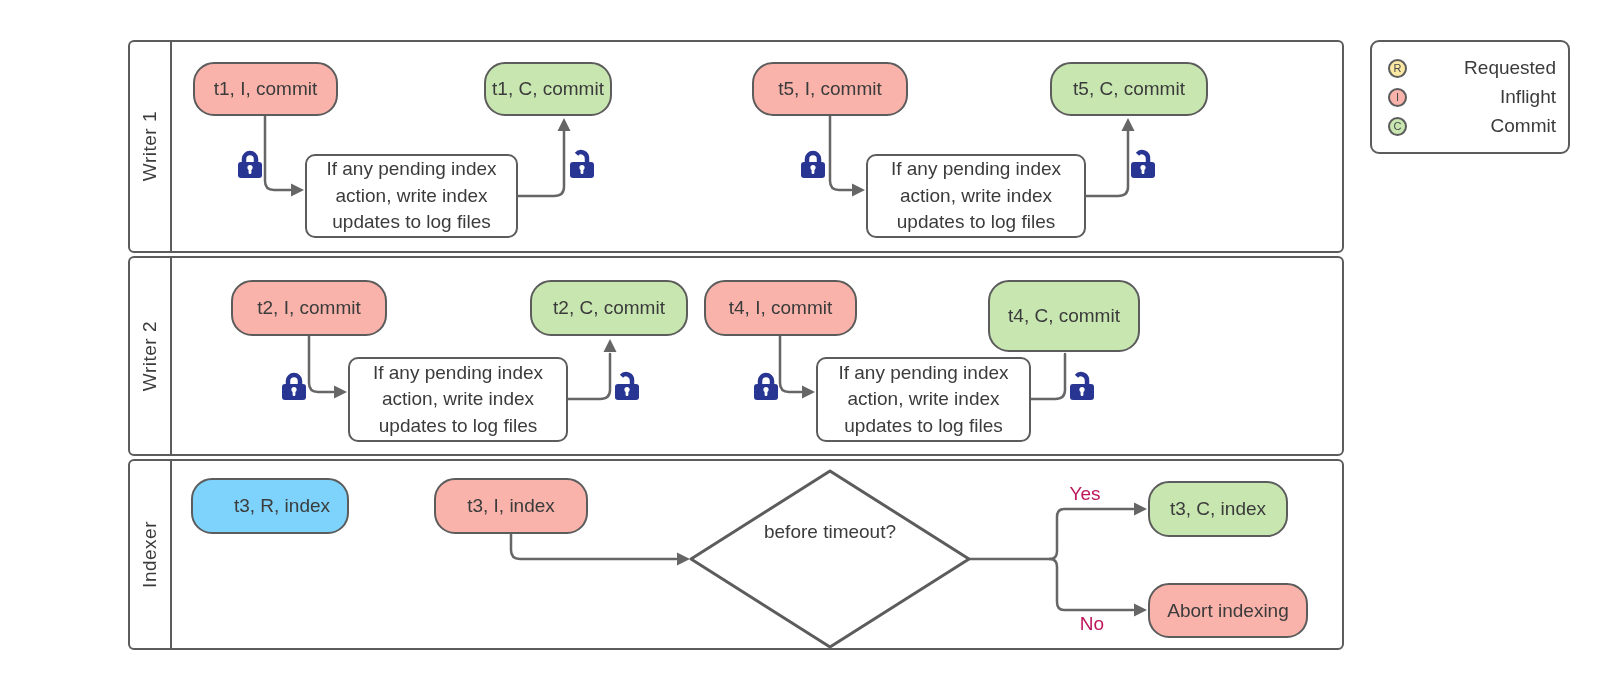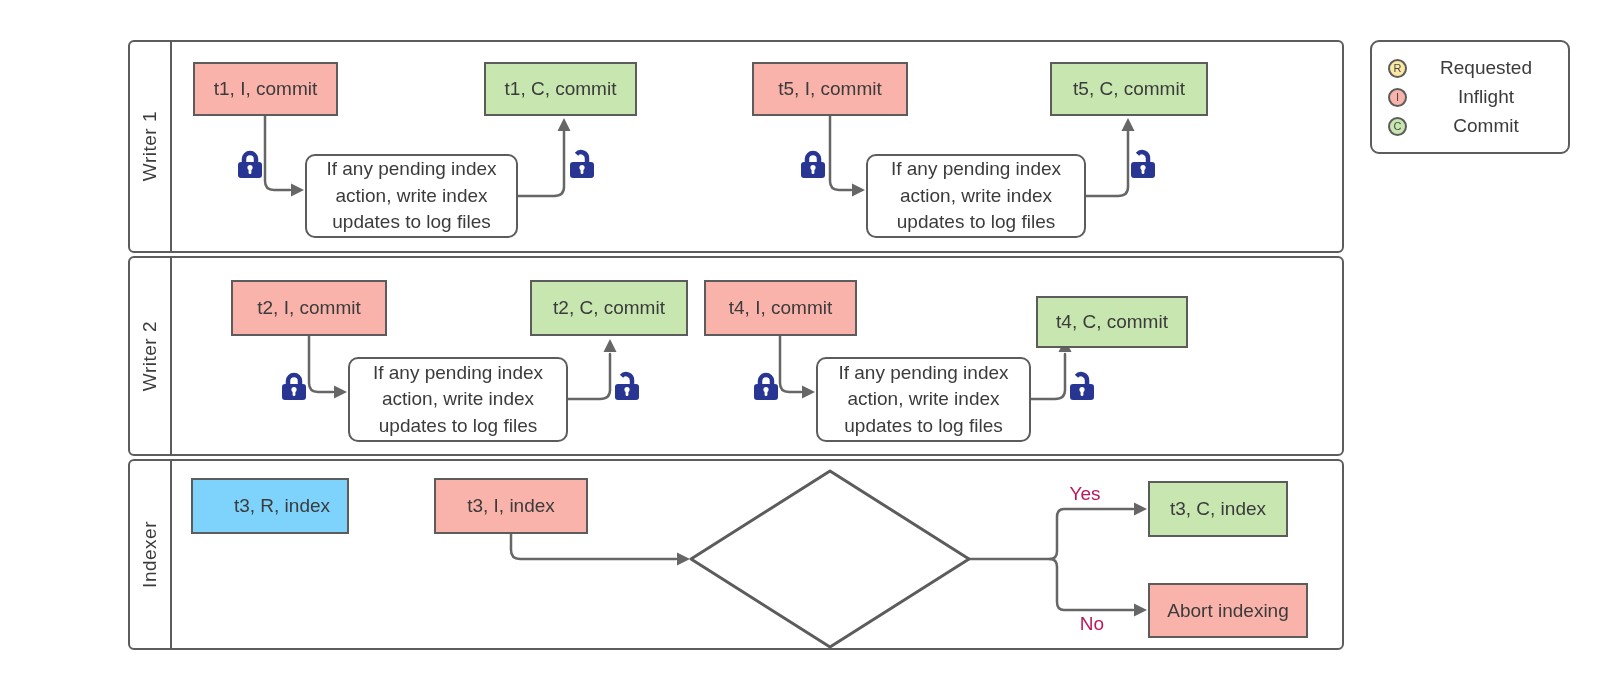--- a/index.html
+++ b/index.html
@@ -16,21 +16,21 @@
     position:absolute;left:0;top:0;bottom:0;width:40px;
     border-right:2.5px solid #5c5c5c;display:flex;align-items:center;justify-content:center;
   }
   .lane-label{
     writing-mode:vertical-rl;transform:rotate(180deg);
     font-size:19px;color:#3b3b3b;white-space:nowrap;letter-spacing:.5px;
   }
   
   .node{
     position:absolute;box-sizing:border-box;z-index:5;
-    border:2.5px solid #5c5c5c;border-radius:0;
+    border:2.5px solid #5c5c5c;border-radius:21px;
     display:flex;align-items:center;justify-content:center;text-align:center;
     font-size:19px;color:#3b3b3b;line-height:1.25;
   }
   .fill-pink{background:#f9b3ab;}
   .fill-green{background:#c8e6b0;}
   .fill-yellow{background:#7dd3fc;padding-left:24px;}
   .fill-white{background:#ffffff;}
   .proc{flex-direction:column;border-radius:10px;font-size:19px;line-height:1.4;}
   .decision-text{
     position:absolute;z-index:6;text-align:center;font-size:19px;line-height:1.3;color:#3b3b3b;
@@ -43,21 +43,21 @@
     position:absolute;left:1370px;top:40px;width:200px;height:114px;box-sizing:border-box;
     border:2.5px solid #5c5c5c;border-radius:9px;background:#fff;z-index:5;
     display:flex;flex-direction:column;justify-content:center;gap:7px;padding:6px 12px 6px 16px;
   }
   .legend-row{display:flex;align-items:center;}
   .legend-circle{
     width:15px;height:15px;border:2.5px solid #5c5c5c;border-radius:50%;
     display:flex;align-items:center;justify-content:center;
     font-size:11px;color:#4a4a4a;flex:0 0 auto;
   }
-  .legend-label{flex:1;text-align:center;font-size:19px;color:#3b3b3b;padding-left:9px;}
+  .legend-label{flex:1;text-align:right;font-size:19px;color:#3b3b3b;padding-left:9px;}
   .lc-r{background:#fbe8a2;}
   .lc-i{background:#f9b3ab;}
   .lc-c{background:#c8e6b0;}
 </style>
 </head>
 <body>
 
 <div class="lane" style="top:40px;height:213px;">
   <div class="lane-label-cell">
     <span class="lane-label">Writer 1</span>
@@ -158,21 +158,21 @@
     </g>
   </g>
 </svg>
 
 <div class="node fill-pink" style="left:193px;top:62px;width:145px;height:54px;">t1, I, commit</div>
 <div class="node fill-white proc" style="left:305px;top:154px;width:213px;height:84px;">
   <div>If any pending index</div>
   <div>action, write index</div>
   <div>updates to log files</div>
 </div>
-<div class="node fill-green" style="left:484px;top:62px;width:153px;height:54px;">t1, C, commit</div>
+<div class="node fill-green" style="left:484px;top:62px;width:128px;height:54px;">t1, C, commit</div>
 <div class="node fill-pink" style="left:752px;top:62px;width:156px;height:54px;">t5, I, commit</div>
 <div class="node fill-white proc" style="left:866px;top:154px;width:220px;height:84px;">
   <div>If any pending index</div>
   <div>action, write index</div>
   <div>updates to log files</div>
 </div>
 <div class="node fill-green" style="left:1050px;top:62px;width:158px;height:54px;">t5, C, commit</div>
 
 <div class="node fill-pink" style="left:231px;top:280px;width:156px;height:56px;">t2, I, commit</div>
 <div class="node fill-white proc" style="left:348px;top:357px;width:220px;height:85px;">
@@ -180,25 +180,26 @@
   <div>action, write index</div>
   <div>updates to log files</div>
 </div>
 <div class="node fill-green" style="left:530px;top:280px;width:158px;height:56px;text-align:center;">t2, C, commit</div>
 <div class="node fill-pink" style="left:704px;top:280px;width:153px;height:56px;">t4, I, commit</div>
 <div class="node fill-white proc" style="left:816px;top:357px;width:215px;height:85px;">
   <div>If any pending index</div>
   <div>action, write index</div>
   <div>updates to log files</div>
 </div>
-<div class="node fill-green" style="left:988px;top:296px;width:152px;height:52px;margin-left:48px;">t4, C, commit</div>
+<div class="node fill-green" style="left:988px;top:280px;width:152px;height:72px;">t4, C, commit</div>
 
 <div class="node fill-yellow" style="left:191px;top:478px;width:158px;height:56px;">t3, R, index</div>
 <div class="node fill-pink" style="left:434px;top:478px;width:154px;height:56px;">t3, I, index</div>
 <div class="decision-text" style="left:700px;top:520px;width:260px;">
+  <div>before timeout?</div>
 </div>
 <div class="edge-label" style="left:1062px;top:483px;width:46px;">Yes</div>
 <div class="edge-label" style="left:1072px;top:613px;width:40px;">No</div>
 <div class="node fill-green" style="left:1148px;top:481px;width:140px;height:56px;">t3, C, index</div>
 <div class="node fill-pink" style="left:1148px;top:583px;width:160px;height:55px;">Abort indexing</div>
 
 <div class="legend">
   <div class="legend-row">
     <span class="legend-circle lc-r">R</span>
     <span class="legend-label">Requested</span>

